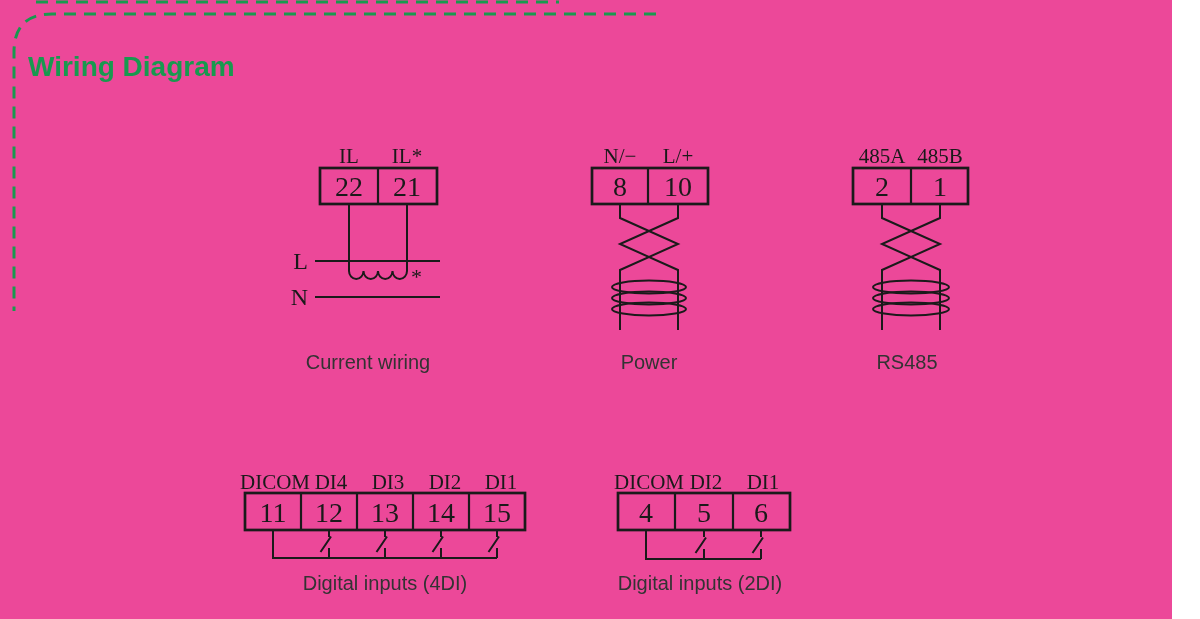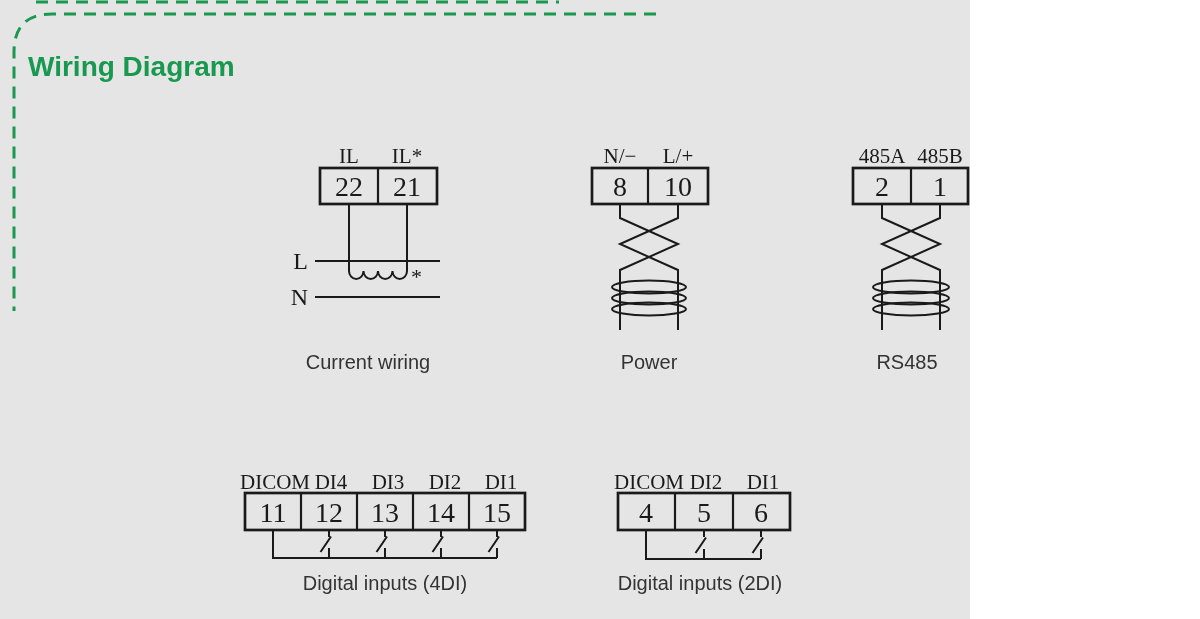--- a/index.html
+++ b/index.html
@@ -1,16 +1,16 @@
 <!DOCTYPE html>
 <html><head>
 <meta charset="utf-8">
 <style>
   html,body{margin:0;padding:0;background:#ffffff;}
-  .page{position:relative;width:970px;height:619px;background:#e5e5e5;overflow:hidden;}
+  .page{position:relative;width:1172px;height:619px;background:#ec4899;overflow:hidden;}
   svg{position:absolute;left:0;top:0;}
   .wire{stroke:#1a1a1a;stroke-width:2;fill:none;}
   .boxline{stroke:#1a1a1a;stroke-width:2.7;fill:none;}
   .divline{stroke:#1a1a1a;stroke-width:2.2;fill:none;}
   .dash{stroke:#18994f;stroke-width:3;fill:none;stroke-dasharray:12 8;}
   text{fill:#1a1a1a;}
   .tlabel{font:21px "Liberation Serif", serif;}
   .tnum{font:28px "Liberation Serif", serif;}
   .side{font:24px "Liberation Serif", serif;}
   .star{font:22px "Liberation Serif", serif;}

